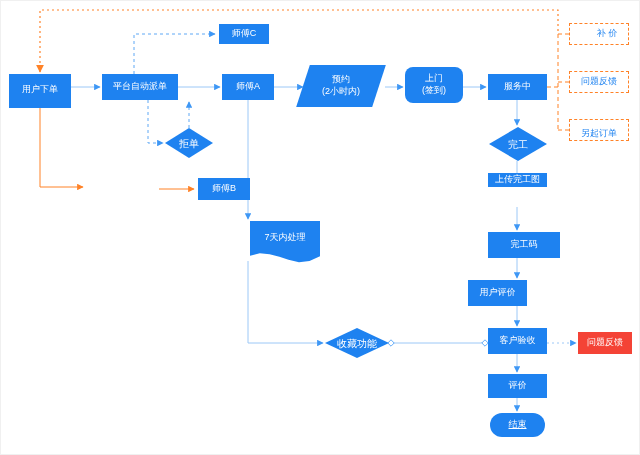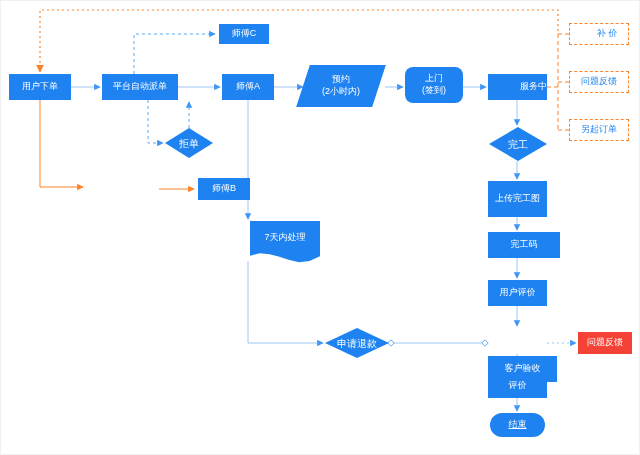--- a/index.html
+++ b/index.html
@@ -71,21 +71,21 @@
 
     <polyline class="edge-orange-dashed" points="546,86 557,86"></polyline>
     <polyline class="edge-orange-dashed" points="557,33 557,129"></polyline>
     <polyline class="edge-orange-dashed" points="557,33 568,33"></polyline>
     <polyline class="edge-orange-dashed" points="557,81 568,81"></polyline>
     <polyline class="edge-orange-dashed" points="557,129 568,129"></polyline>
 
     <polyline class="edge-orange-dotted" points="557,30 557,9 39,9 39,71" marker-end="url(#ao)"></polyline>
   </svg>
 
-  <div class="node" style="left:8px;top:73px;width:62px;height:26px;">
+  <div class="node" style="left:8px;top:73px;width:62px;height:34px;font-family:Liberation Mono, monospace;">
     <span>用户下单</span>
   </div>
 
   <div class="node" style="left:101px;top:73px;width:76px;height:26px;">
     <span>平台自动派单</span>
   </div>
 
   <div class="node" style="left:218px;top:23px;width:50px;height:20px;">
     <span>师傅C</span>
   </div>
@@ -105,67 +105,67 @@
     </span>
   </div>
 
   <div class="node" style="left:404px;top:66px;width:58px;height:36px;border-radius:8px;">
     <span>
       <span>上门</span><br>
       <span>(签到)</span>
     </span>
   </div>
 
-  <div class="node" style="left:487px;top:73px;width:59px;height:26px;justify-content:flex-end;">
+  <div class="node" style="left:487px;top:73px;width:59px;height:26px;">
     <span>服务中</span>
   </div>
 
   <div class="node outline-orange" style="left:568px;top:22px;width:60px;height:22px;padding-left:16px;">
     <span>补 价</span>
   </div>
 
   <div class="node outline-orange" style="left:568px;top:70px;width:60px;height:22px;">
     <span>问题反馈</span>
   </div>
 
-  <div class="node outline-orange" style="left:568px;top:118px;width:60px;height:22px;">
+  <div class="node outline-orange" style="left:568px;top:118px;width:60px;height:22px;align-items:flex-end;">
     <span>另起订单</span>
   </div>
 
 
   <div class="node" style="left:197px;top:177px;width:52px;height:22px;">
     <span>师傅B</span>
   </div>
 
   <div class="node doc" style="left:220px;top:220px;width:70px;height:42px;margin-left:29px;">
     <span>7天内处理</span>
   </div>
 
   <div class="node diamond" style="left:488px;top:126px;width:58px;height:34px;">
     <span>完工</span>
   </div>
 
-  <div class="node" style="left:487px;top:180px;width:59px;height:36px;">
+  <div class="node" style="left:487px;top:172px;width:59px;height:14px;">
     <span>上传完工图</span>
   </div>
 
   <div class="node" style="left:487px;top:231px;width:72px;height:26px;">
     <span>完工码</span>
   </div>
 
-  <div class="node" style="left:487px;top:279px;width:59px;height:26px;">
+  <div class="node" style="left:467px;top:279px;width:59px;height:26px;">
     <span>用户评价</span>
   </div>
 
-  <div class="node" style="left:487px;top:327px;width:69px;height:26px;margin-top:28px;">
+  <div class="node" style="left:487px;top:327px;width:59px;height:26px;">
     <span>客户验收</span>
   </div>
 
   <div class="node diamond" style="left:324px;top:327px;width:64px;height:30px;">
-    <span>申请退款</span>
+    <span>收藏功能</span>
   </div>
 
   <div class="node red" style="left:577px;top:331px;width:54px;height:22px;">
     <span>问题反馈</span>
   </div>
 
   <div class="node" style="left:487px;top:373px;width:59px;height:24px;">
     <span>评价</span>
   </div>
 

